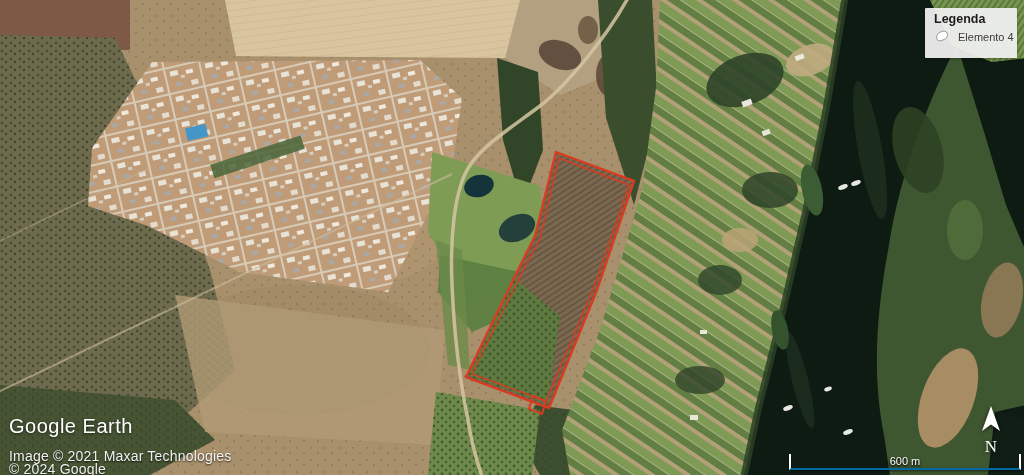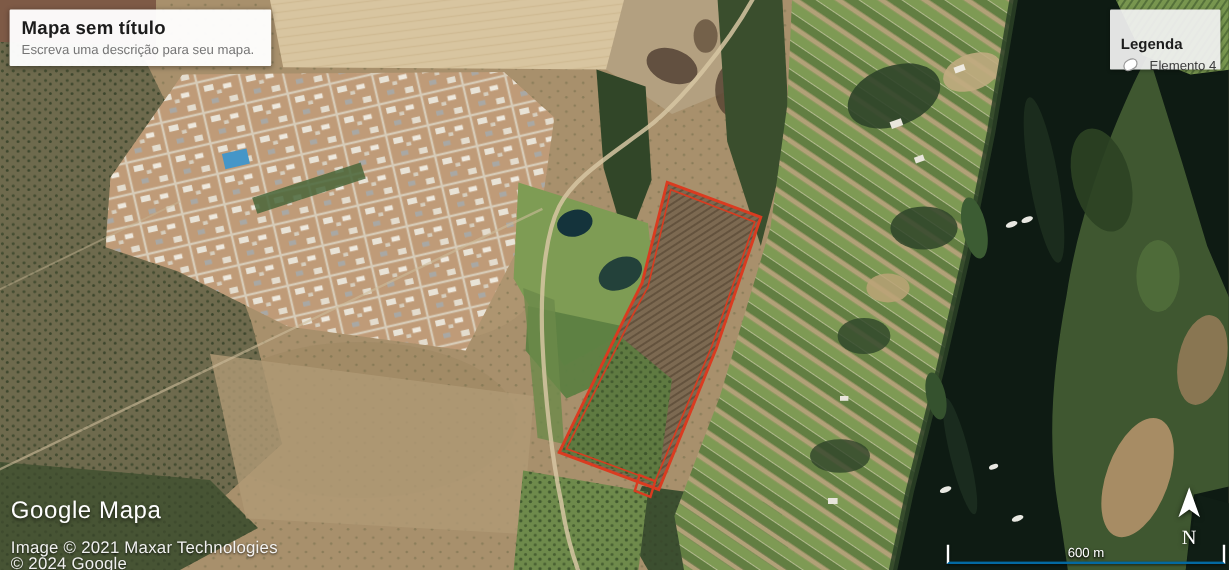--- a/index.html
+++ b/index.html
@@ -18,21 +18,21 @@
     box-shadow:0 1px 4px rgba(0,0,0,.35);
   }
   .title-panel h1{margin:0;font-size:15.5px;font-weight:bold;color:#1c1c1c;letter-spacing:.2px;}
   .title-panel p{margin:3px 0 0 0;font-size:11px;color:#757575;}
 
   
   .legend-panel{
     position:absolute;left:925px;top:8px;width:92px;height:50px;
     background:rgba(242,242,242,.93);
     box-shadow:0 1px 3px rgba(0,0,0,.3);
-    padding:22px 0 0 9px;box-sizing:border-box;border-radius:1px;
+    padding:4px 0 0 9px;box-sizing:border-box;border-radius:1px;
   }
   .legend-panel h2{margin:0;font-size:12.5px;font-weight:bold;color:#1c1c1c;}
   .legend-item{display:flex;align-items:center;margin-top:4px;cursor:pointer;}
   .legend-item svg{flex:0 0 auto;}
   .legend-item span{font-size:11px;color:#3c3c3c;margin-left:8px;}
 
   
   .ge-logo{
     position:absolute;left:9px;top:415px;color:#fff;font-size:20px;
     letter-spacing:.5px;text-shadow:0 1px 3px rgba(0,0,0,.65);
@@ -219,36 +219,32 @@
       <polygon points="468,376 514,278 560,316 548,404" fill="url(#orchardDots)"></polygon>
     </g>
 
     <g fill="none" stroke-linejoin="miter" stroke="#da3b20">
       <path d="M556,152 L634,181 L597,290 L549,408 L466,377 L521,264 L535,236 Z" stroke-width="2.4"></path>
       <path d="M559,158 L629,185 L593,289 L546,401 L472,374 L526,265 L540,239 Z" stroke-width="1.4" opacity=".95"></path>
       <path d="M533,396 l13,5 l-4,13 l-13,-5 Z" stroke-width="2"></path>
     </g>
   </svg>
 
-  <div class="title-panel">
-    <h1>Mapa sem título</h1>
-    <p>Escreva uma descrição para seu mapa.</p>
-  </div>
 
   <div class="legend-panel">
     <h2>Legenda</h2>
     <div class="legend-item">
       <svg width="16" height="13" viewBox="0 0 16 13">
         <path d="M3,9 Q1.5,4.5 6,2.2 Q12,-0.5 13.3,3.5 Q14.5,7.5 9,10 Q4.2,12 3,9 Z" fill="#ffffff" stroke="#9a9a9a" stroke-width="1"></path>
       </svg>
       <span>Elemento 4</span>
     </div>
   </div>
 
-  <div class="ge-logo">Google Mapa</div>
+  <div class="ge-logo">Google Earth</div>
   <div class="attr l1">Image © 2021 Maxar Technologies</div>
   <div class="attr l2">© 2024 Google</div>
 
   <div class="compass">
     <svg width="28" height="28" viewBox="0 0 28 28">
       <polygon points="14,1 5,26 14,19.5 23,26" fill="#ffffff"></polygon>
     </svg>
     <span class="n">N</span>
   </div>
 

